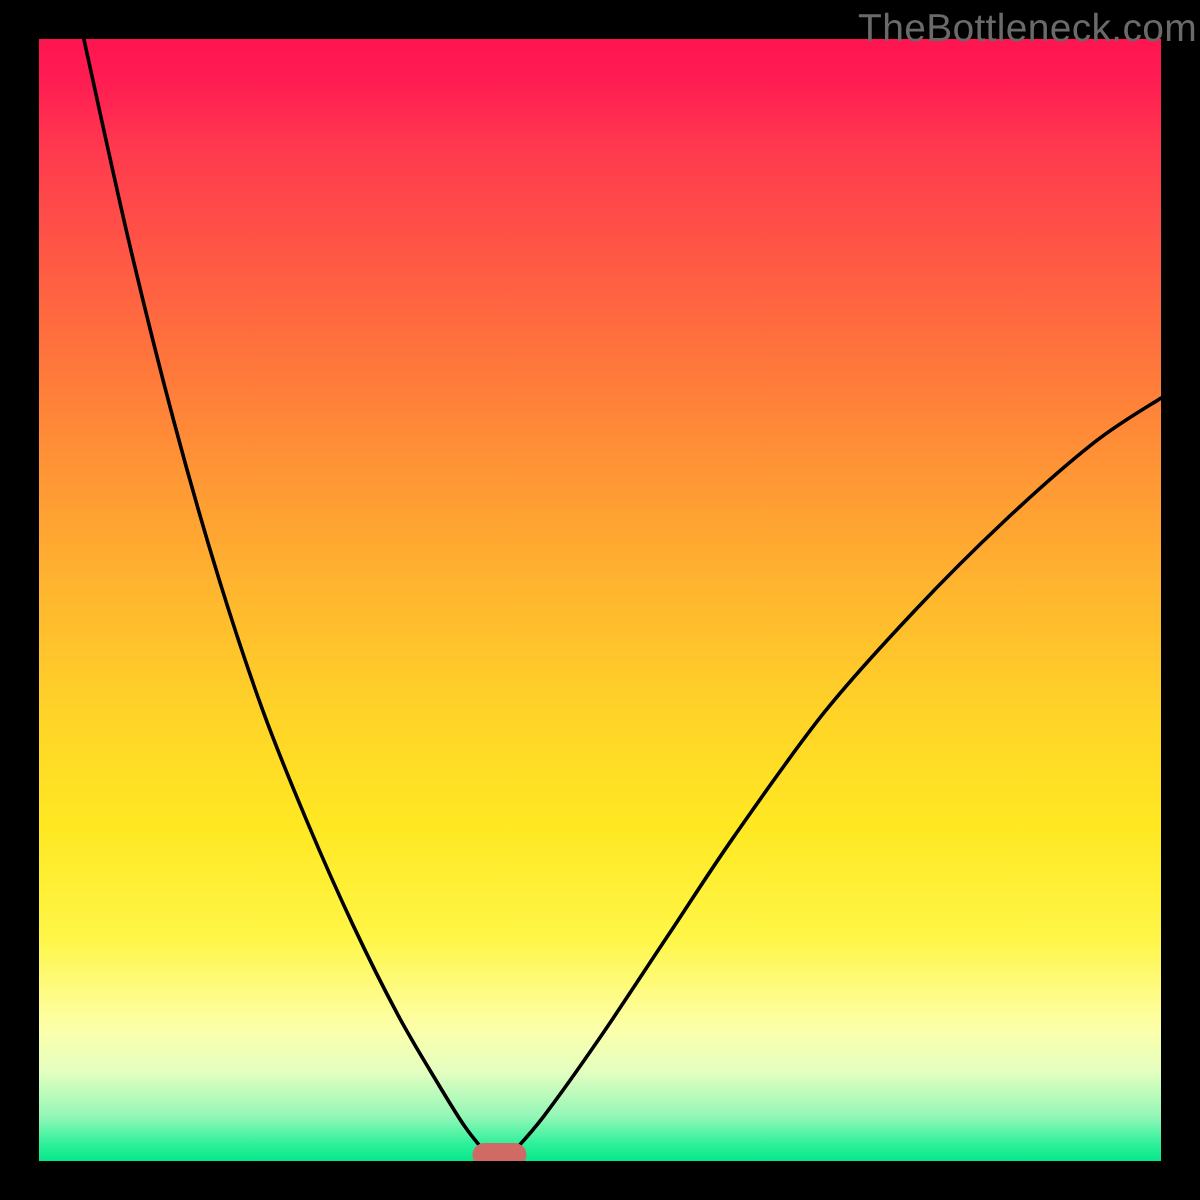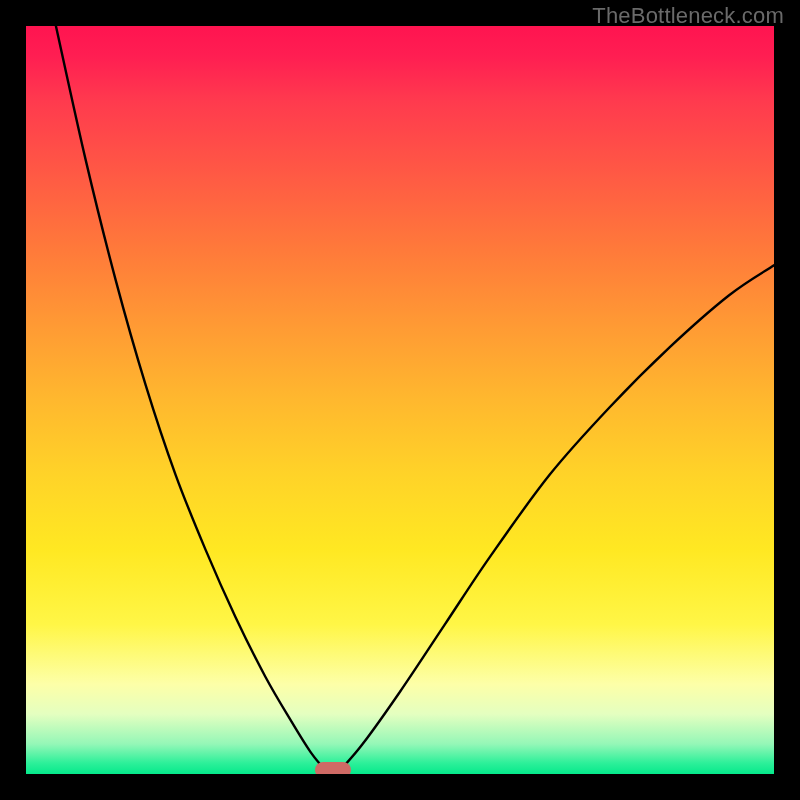--- a/index.html
+++ b/index.html
@@ -42,23 +42,23 @@
       #fdffa8 88%,
       #e4ffc0 92%,
       #94f7b7 96%,
       #2ef09a 98.5%,
       #05e98b 100%
     );
   }
   .watermark {
     position: absolute;
     top: 3px;
-    right: 16px;
+    right: 2px;
     color: #6a6a6a;
-    font-size: 22px;
+    font-size: 26px;
     font-weight: 500;
     letter-spacing: 0.2px;
     user-select: none;
   }
   .curve {
     position: absolute;
     inset: 0;
   }
   .marker {
     position: absolute;

